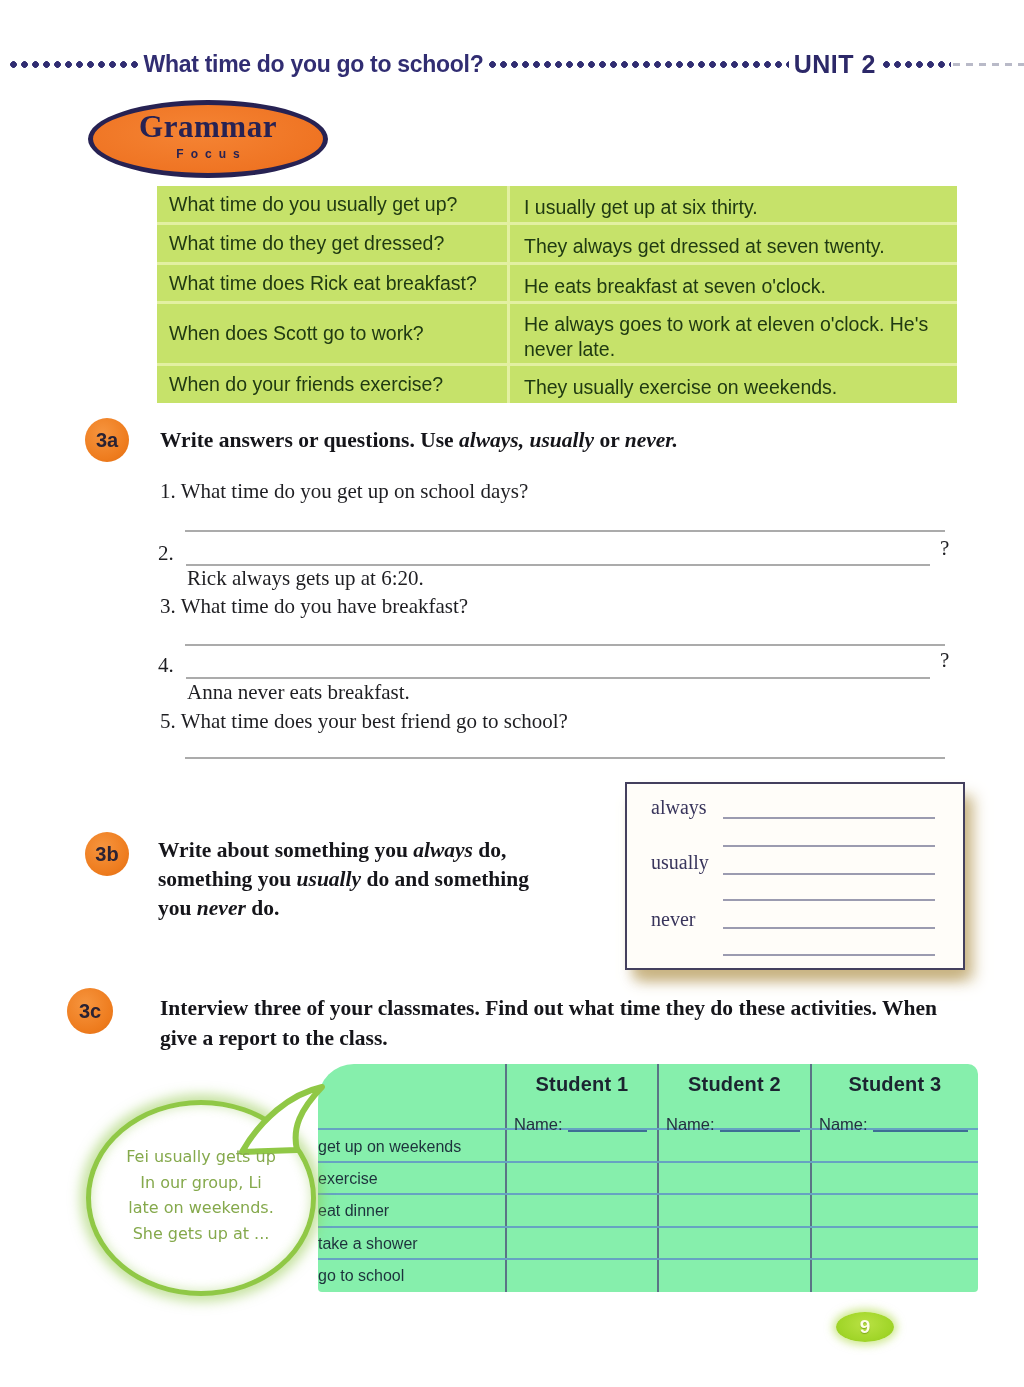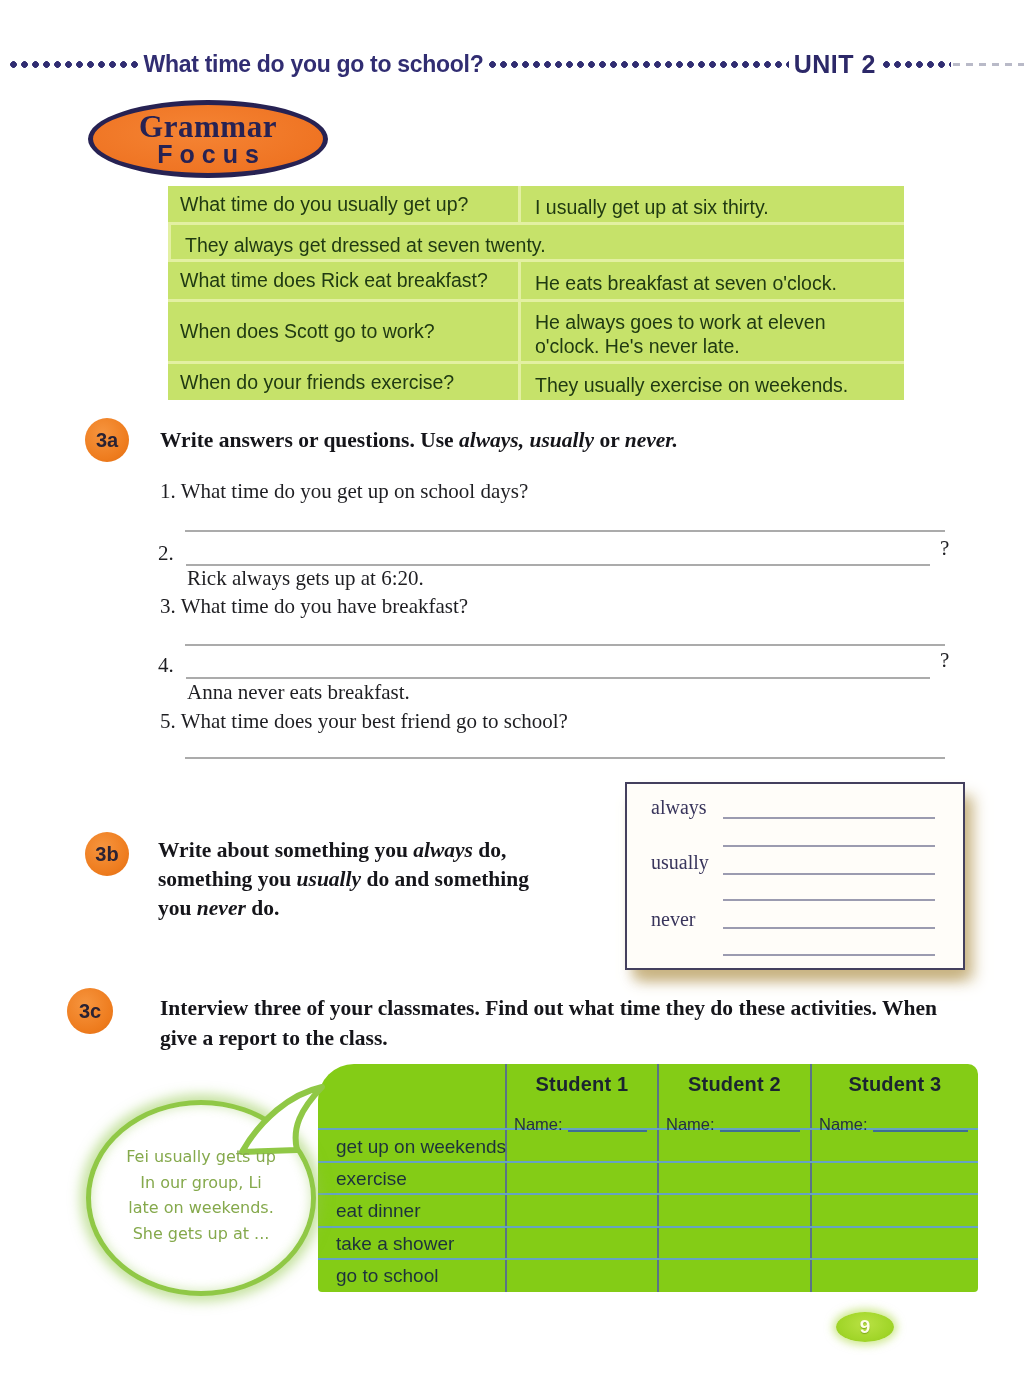--- a/index.html
+++ b/index.html
@@ -47,26 +47,26 @@
     background: radial-gradient(ellipse at 45% 40%, #f58434 0%, #ef7423 70%, #e4681a 100%);
     border: 5px solid #272253; border-radius: 50%;
     display: flex; flex-direction: column; align-items: center; justify-content: center;
   }
   .gf-line1 {
     font-family: "Liberation Serif", serif; font-weight: bold;
     font-size: 31px; color: #272253; line-height: 30px; letter-spacing: 0.5px;
   }
   .gf-line2 {
     font-family: "Liberation Sans", sans-serif; font-weight: bold;
-    font-size: 25px; color: #272253; letter-spacing: 7px; line-height: 24px; margin-left: 7px;
+    font-size: 12px; color: #272253; letter-spacing: 7px; line-height: 24px; margin-left: 7px;
   }
 
   
   .gtable {
-    position: absolute; left: 168px; top: 186px; width: 736px;
+    position: absolute; left: 157px; top: 186px; width: 800px;
     background: #c6e26a;
     font-family: "Liberation Sans", sans-serif; font-size: 19.5px; color: #203a12;
     line-height: 1.25;
   }
   .grow { display: flex; border-bottom: 3px solid #e3f0a2; }
   .grow:last-child { border-bottom: none; }
   .grow .q {
     width: 350px; padding: 6px 10px 6px 12px;
     display: flex; align-items: center;
   }
@@ -113,38 +113,38 @@
   }
   .box3b .lbl {
     position: absolute; left: 24px; font-size: 20px; color: #39355c;
     font-family: "Liberation Serif", serif;
   }
   .box3b .bline { position: absolute; left: 96px; width: 212px; border-top: 2px solid #9b9bb0; }
 
   
   .table3c {
     position: absolute; left: 318px; top: 1064px; width: 660px; height: 228px;
-    background: #84cc16; border-radius: 36px 10px 4px 4px;
+    background: #86efac; border-radius: 36px 10px 4px 4px;
     font-family: "Liberation Sans", sans-serif;
   }
   .vline { position: absolute; top: 0; bottom: 0; width: 2px; background: #5a7486; }
   .hline { position: absolute; left: 0; right: 0; height: 2px; background: #66a3c2; }
   .hcell { position: absolute; top: 0; height: 64px; }
   .hcell .stitle {
     text-align: center; font-weight: bold; font-size: 20px; color: #1b2430;
     padding-top: 9px; letter-spacing: 0.2px;
   }
   .hcell .namerow {
     display: flex; align-items: flex-end; padding: 0 10px 0 7px; margin-top: 17px;
   }
   .hcell .namerow .nlabel { font-size: 16.5px; color: #243240; line-height: 22px; }
   .hcell .namerow .nline { flex: 1; border-bottom: 2px solid #3e6e94; margin-left: 5px; margin-bottom: 3px; }
   .act {
     position: absolute; left: 0; width: 185px; padding-left: 0;
-    font-size: 19px; color: #1d323c; line-height: 31px; white-space: nowrap; margin-left: 18px;
+    font-size: 16px; color: #1d323c; line-height: 31px; white-space: nowrap;
   }
 
   
   .bubble {
     position: absolute; left: 86px; top: 1100px; width: 230px; height: 196px;
   }
   .bubble-ellipse {
     position: absolute; inset: 0; background: #ffffff;
     border: 5px solid #90c846; border-radius: 50%;
     box-shadow: 0 0 12px 6px rgba(144, 200, 70, 0.5), inset 0 0 10px 2px rgba(144, 200, 70, 0.3);
@@ -185,20 +185,21 @@
     <div class="gf-line1">Grammar</div>
     <div class="gf-line2">Focus</div>
   </div>
 
   <div class="gtable">
     <div class="grow r1">
       <div class="q">What time do you usually get up?</div>
       <div class="a">I usually get up at six thirty.</div>
     </div>
     <div class="grow r2">
+      <div class="q">What time do they get dressed?</div>
       <div class="a">They always get dressed at seven twenty.</div>
     </div>
     <div class="grow r3">
       <div class="q">What time does Rick eat breakfast?</div>
       <div class="a">He eats breakfast at seven o'clock.</div>
     </div>
     <div class="grow r4">
       <div class="q">When does Scott go to work?</div>
       <div class="a">He always goes to work at eleven o'clock. He's never late.</div>
     </div>

